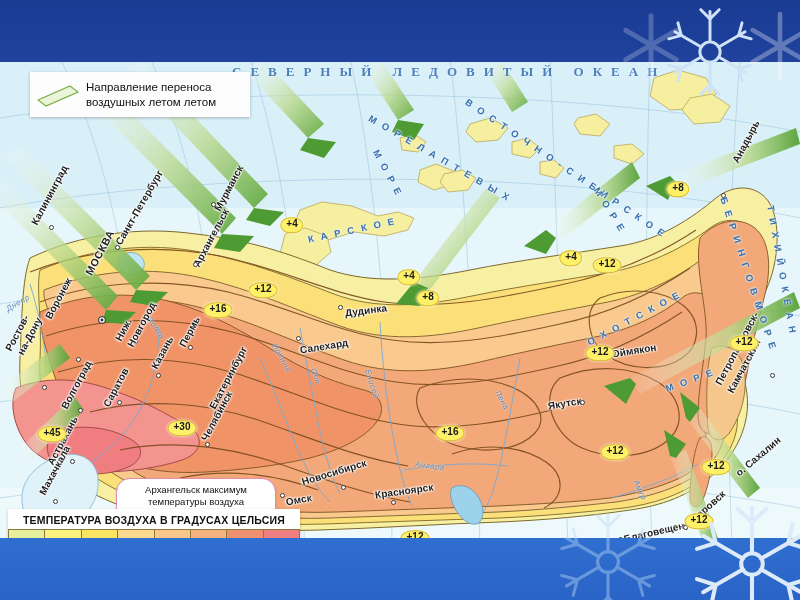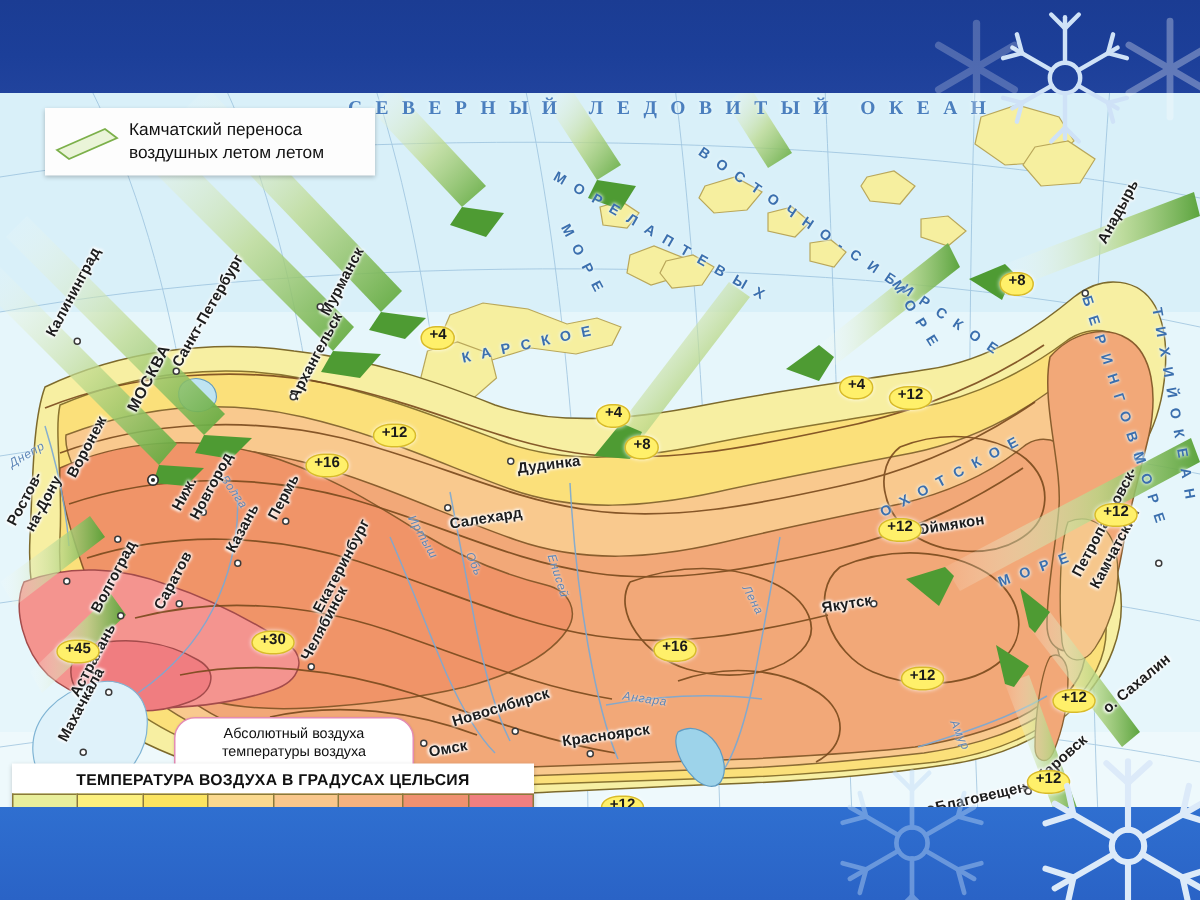--- a/index.html
+++ b/index.html
@@ -93,21 +93,21 @@
     padding:4px 4px 5px;
     box-sizing:border-box;
     box-shadow:0 1px 2px rgba(0,0,0,.15);
   }
   #callout .big{font-size:15px;font-weight:700;color:#111;letter-spacing:.3px;}
   #callout .sm{font-size:9.6px;line-height:1.15;color:#111;margin-top:1px;}
 
   
   #scale{
     position:absolute;left:8px;bottom:-4px;
-    width:348px;
+    width:292px;
     background:#fff;
     box-shadow:0 1px 3px rgba(0,0,0,.2);
     padding:4px 0 0 0;
   }
   #scale .title{
     font-size:10.5px;font-weight:700;text-align:center;color:#111;
     letter-spacing:.2px;padding:1px 4px 3px;
   }
   #scale .swatches{display:flex;height:19px;width:100%;}
   #scale .swatches i{flex:1 1 0;display:block;border:1px solid #8a7a3a;
@@ -414,31 +414,31 @@
         <div class="tmark" style="left: 744px; top: 285px; transform: translate(-50%, -50%);">+12</div>
         <div class="tmark" style="left: 716px; top: 409px; transform: translate(-50%, -50%);">+12</div>
         <div class="tmark" style="left: 699px; top: 463px; transform: translate(-50%, -50%);">+12</div>
         <div class="tmark" style="left: 450px; top: 375px; transform: translate(-50%, -50%);">+16</div>
         <div class="tmark" style="left: 415px; top: 480px; transform: translate(-50%, -50%);">+12</div>
         <div class="tmark" style="left: 182px; top: 370px; transform: translate(-50%, -50%);">+30</div>
         <div class="tmark" style="left: 52px; top: 376px; transform: translate(-50%, -50%);">+45</div>
       </div>
 
     <div id="callout">
-      <div class="sm">Абсолютный воздуха</div>
+      <div class="sm">Архангельск максимум</div>
       <div class="sm">температуры воздуха</div>
       <div class="sm">в июле</div>
     </div>
 
     <div id="legend">
       <svg class="sym" viewBox="0 0 44 26">
         <path d="M2,18 L34,4 L42,10 L10,24 Z" fill="#eaf4d8" stroke="#7cb04a" stroke-width="1.2"></path>
       </svg>
       <div class="txt">
-        <div>Камчатский переноса</div>
+        <div>Направление переноса</div>
         <div>воздушных летом летом</div>
       </div>
     </div>
 
     <div id="scale">
       <div class="title">ТЕМПЕРАТУРА ВОЗДУХА В ГРАДУСАХ ЦЕЛЬСИЯ</div>
       <div class="swatches" id="swatch-row">
           <i style="background: rgb(232, 239, 156);"></i>
           <i style="background: rgb(252, 240, 126);"></i>
           <i style="background: rgb(251, 228, 97);"></i>

